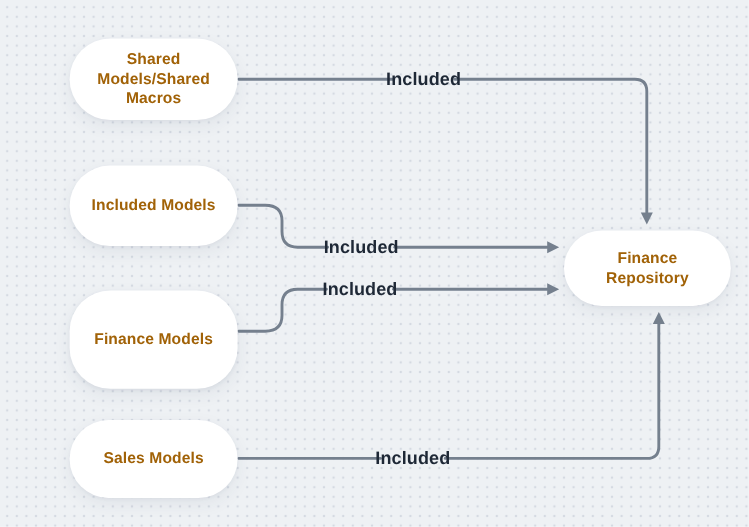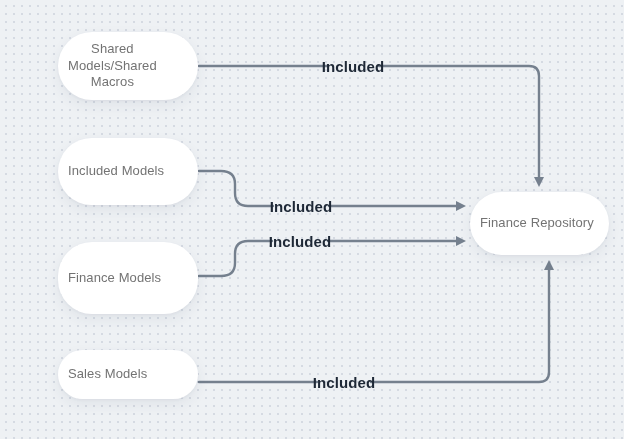--- a/index.html
+++ b/index.html
@@ -28,37 +28,37 @@
     width: 624px;
     height: 439px;
     pointer-events: none;
   }
   .node {
     position: absolute;
     background: #ffffff;
     border-radius: 34px;
     display: flex;
     align-items: center;
-    justify-content: flex-start;
+    justify-content: center;
     text-align: center;
-    color: #737373;
+    color: #a16207;
     font-size: 13px;
-    font-weight: 400;
+    font-weight: 700;
     letter-spacing: 0.1px;
     line-height: 1.3;
     box-shadow: 0 5px 14px rgba(45, 62, 92, 0.07), 0 1px 3px rgba(45, 62, 92, 0.05);
   }
   .node .node-label {
     white-space: pre-line;
     padding: 0 10px;
   }
   #node-shared-models-macros { left: 58px;  top: 32px;  width: 140px; height: 68px; }
   #node-marketing-models     { left: 58px;  top: 138px; width: 140px; height: 67px; }
-  #node-finance-models       { left: 58px;  top: 242px; width: 140px; height: 72px; }
-  #node-sales-models         { left: 58px;  top: 350px; width: 140px; height: 49px; }
+  #node-finance-models       { left: 58px;  top: 242px; width: 140px; height: 82px; }
+  #node-sales-models         { left: 58px;  top: 350px; width: 140px; height: 65px; }
   #node-shared-repository    { left: 470px; top: 192px; width: 139px; height: 63px; }
 
   .edge-label {
     position: absolute;
     transform: translate(-50%, -50%);
     color: #1e2836;
     font-size: 15px;
     font-weight: 700;
     letter-spacing: 0.1px;
     white-space: nowrap;

